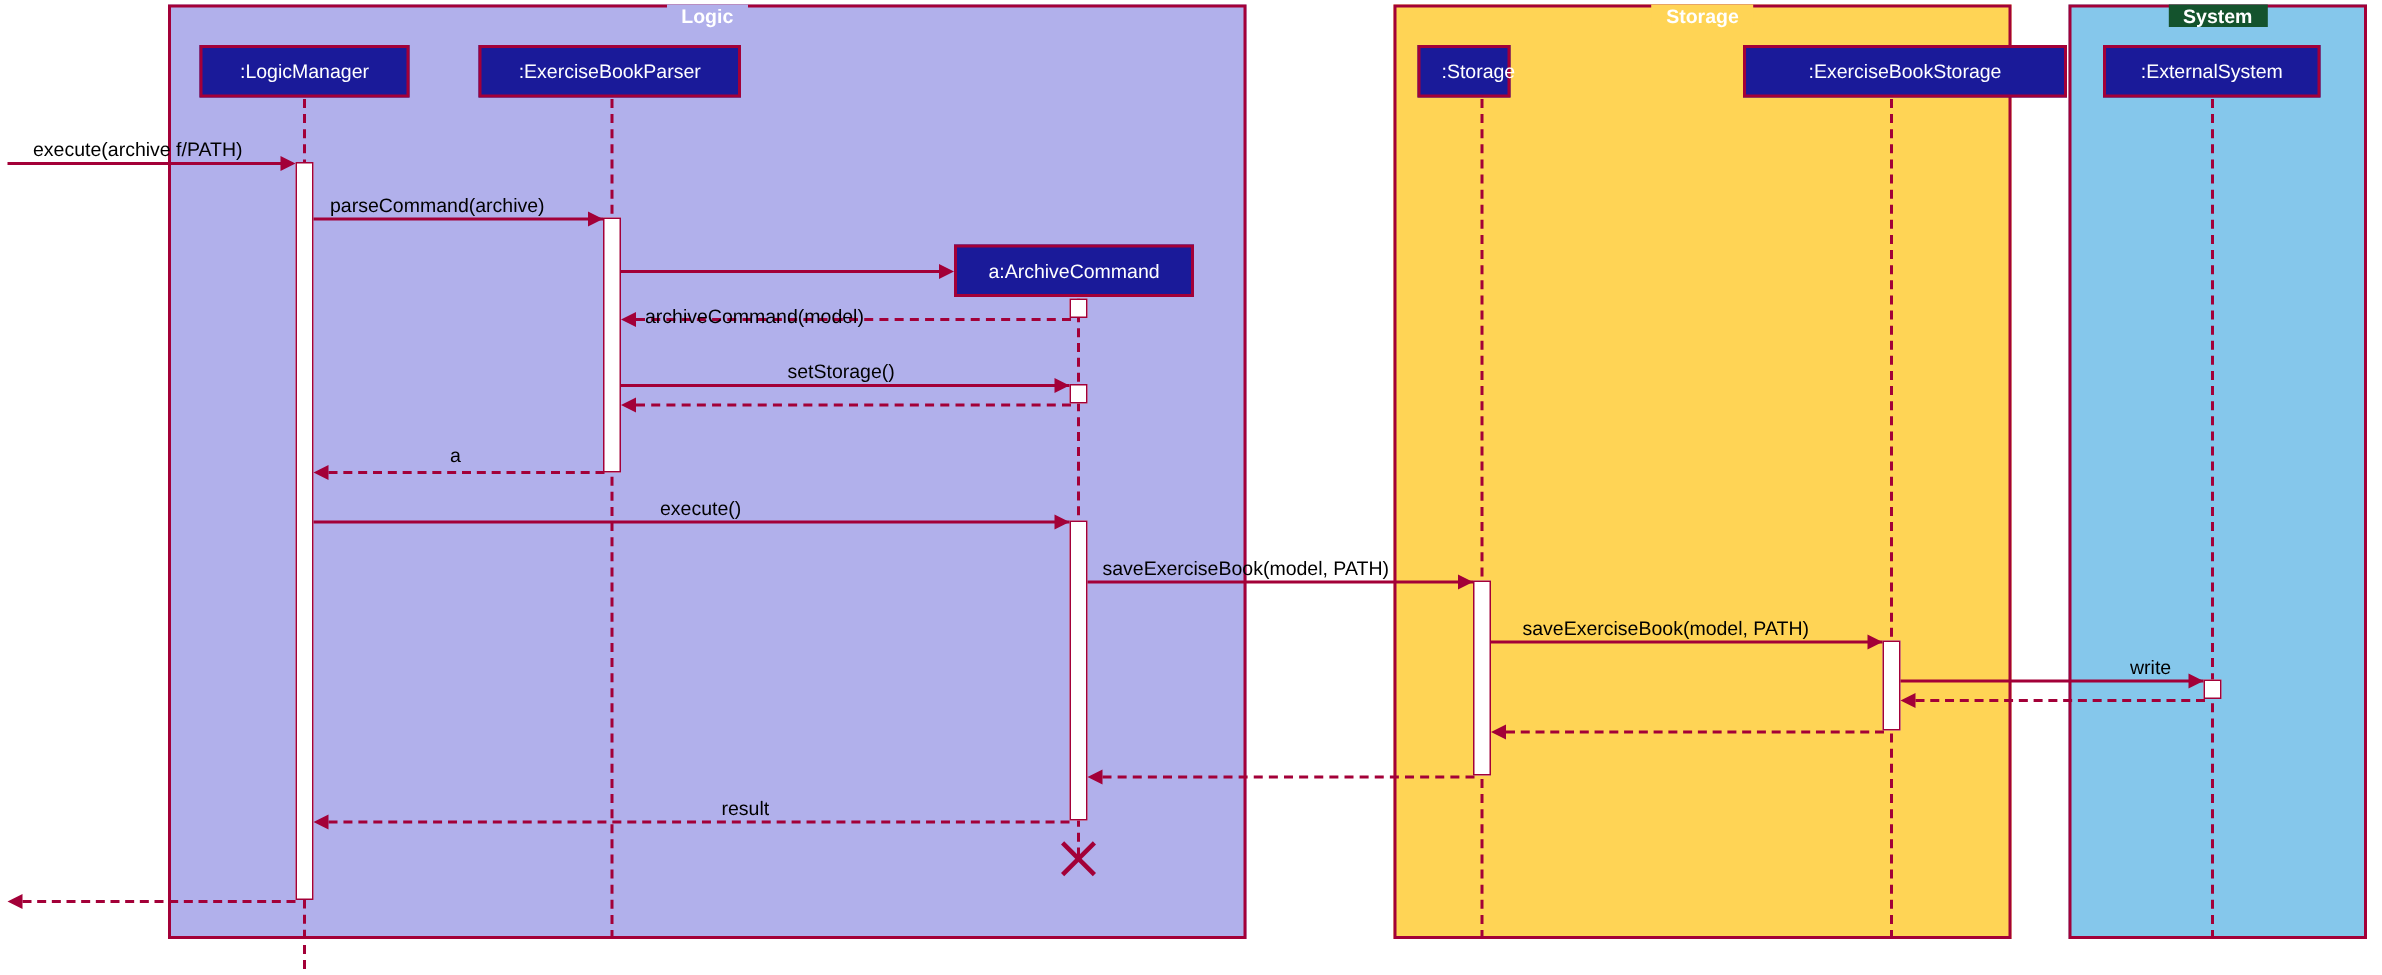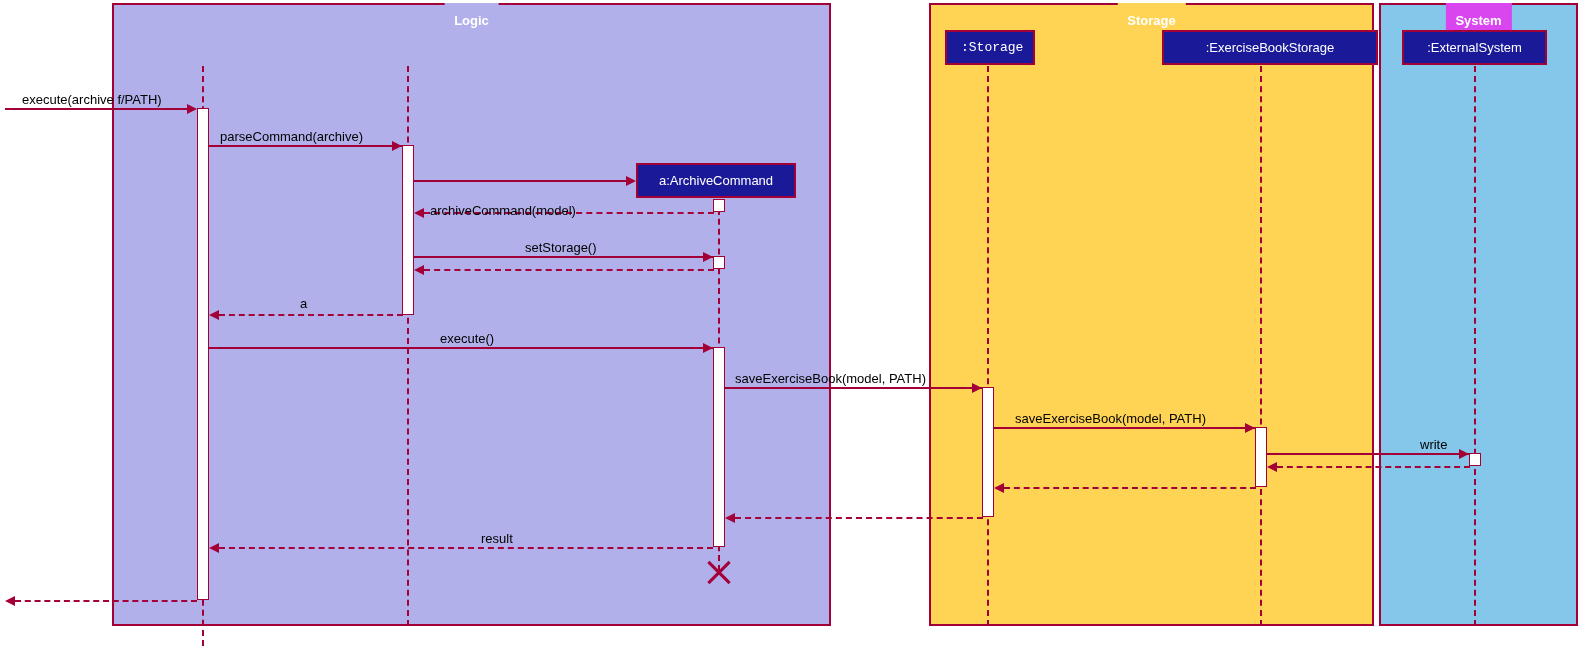--- a/index.html
+++ b/index.html
@@ -7,45 +7,47 @@
 .diagram { position: relative; width: 1588px; height: 650px; }
 .box { position: absolute; border: 2px solid; }
 .participant { position: absolute; background: #1a1a99; border: 2px solid #a30038; color: #fff; padding: 8px 14px; text-align: center; z-index: 10; }
 .lifeline { position: absolute; border-left: 2px dashed #a30038; z-index: 1; }
 .activation { position: absolute; background: #fff; border: 1px solid #a30038; width: 12px; z-index: 5; }
 .msg-label { position: absolute; font-size: 13px; color: #000; z-index: 8; white-space: nowrap; }
 .arrow-line { position: absolute; height: 2px; background: #a30038; z-index: 6; }
 .arrow-dashed { position: absolute; height: 0; border-top: 2px dashed #a30038; z-index: 6; }
 .arrow-head-r { position: absolute; width: 0; height: 0; border-top: 5px solid transparent; border-bottom: 5px solid transparent; border-left: 10px solid #a30038; z-index: 7; }
 .arrow-head-l { position: absolute; width: 0; height: 0; border-top: 5px solid transparent; border-bottom: 5px solid transparent; border-right: 10px solid #a30038; z-index: 7; }
-.box-label { position: absolute; top: -2px; color: #fff; padding: 10px 10px; font-size: 13px; z-index: 9; left: 50%; transform: translateX(-50%); font-weight: bold; }
+.box-label { position: absolute; top: -2px; color: #fff; padding: 0 10px; font-size: 13px; z-index: 9; left: 50%; transform: translateX(-50%); font-weight: bold; }
 .destroy-x { position: absolute; z-index: 8; }
 .destroy-x::before, .destroy-x::after { content: ""; position: absolute; width: 30px; height: 3px; background: #a30038; top: 0; left: -15px; }
 .destroy-x::before { transform: rotate(45deg); }
 .destroy-x::after { transform: rotate(-45deg); }
 </style>
 </head>
 <body>
 
 <div class="diagram">
 
   <div class="box" style="left:112px; top:3px; width:719px; height:623px; background:#b1b0eb; border-color:#a30038;">
     <div class="box-label" style="background:#b1b0eb;">Logic</div>
   </div>
 
-  <div class="box" style="left:929px; top:3px; width:445px; height:623px; background:#ffd455; border-color:#a30038;">
+  <div class="box" style="left:929px; top:3px; width:412px; height:623px; background:#ffd455; border-color:#a30038;">
     <div class="box-label" style="background:#ffd455;">Storage</div>
   </div>
 
   <div class="box" style="left:1379px; top:3px; width:199px; height:623px; background:#85c7eb; border-color:#a30038;">
-    <div class="box-label" style="background:#d946ef;">System</div>
+    <div class="box-label" style="background:#14532d;">System</div>
   </div>
 
+  <div class="participant" style="left:133px; top:30px; width:140px;">:LogicManager</div>
+  <div class="participant" style="left:319px; top:30px; width:175px;">:ExerciseBookParser</div>
   <div class="participant" style="left:636px; top:163px; width:160px;">a:ArchiveCommand</div>
-  <div class="participant" style="left:945px; top:30px; width:90px;font-family:Liberation Mono, monospace;">:Storage</div>
+  <div class="participant" style="left:945px; top:30px; width:62px;">:Storage</div>
   <div class="participant" style="left:1162px; top:30px; width:216px;">:ExerciseBookStorage</div>
   <div class="participant" style="left:1402px; top:30px; width:145px;">:ExternalSystem</div>
 
   <div class="lifeline" style="left:202px; top:66px; height:580px;"></div>
   <div class="lifeline" style="left:407px; top:66px; height:560px;"></div>
   <div class="lifeline" style="left:718px; top:199px; height:372px;"></div>
   <div class="lifeline" style="left:987px; top:66px; height:560px;"></div>
   <div class="lifeline" style="left:1260px; top:66px; height:560px;"></div>
   <div class="lifeline" style="left:1474px; top:66px; height:560px;"></div>
 

